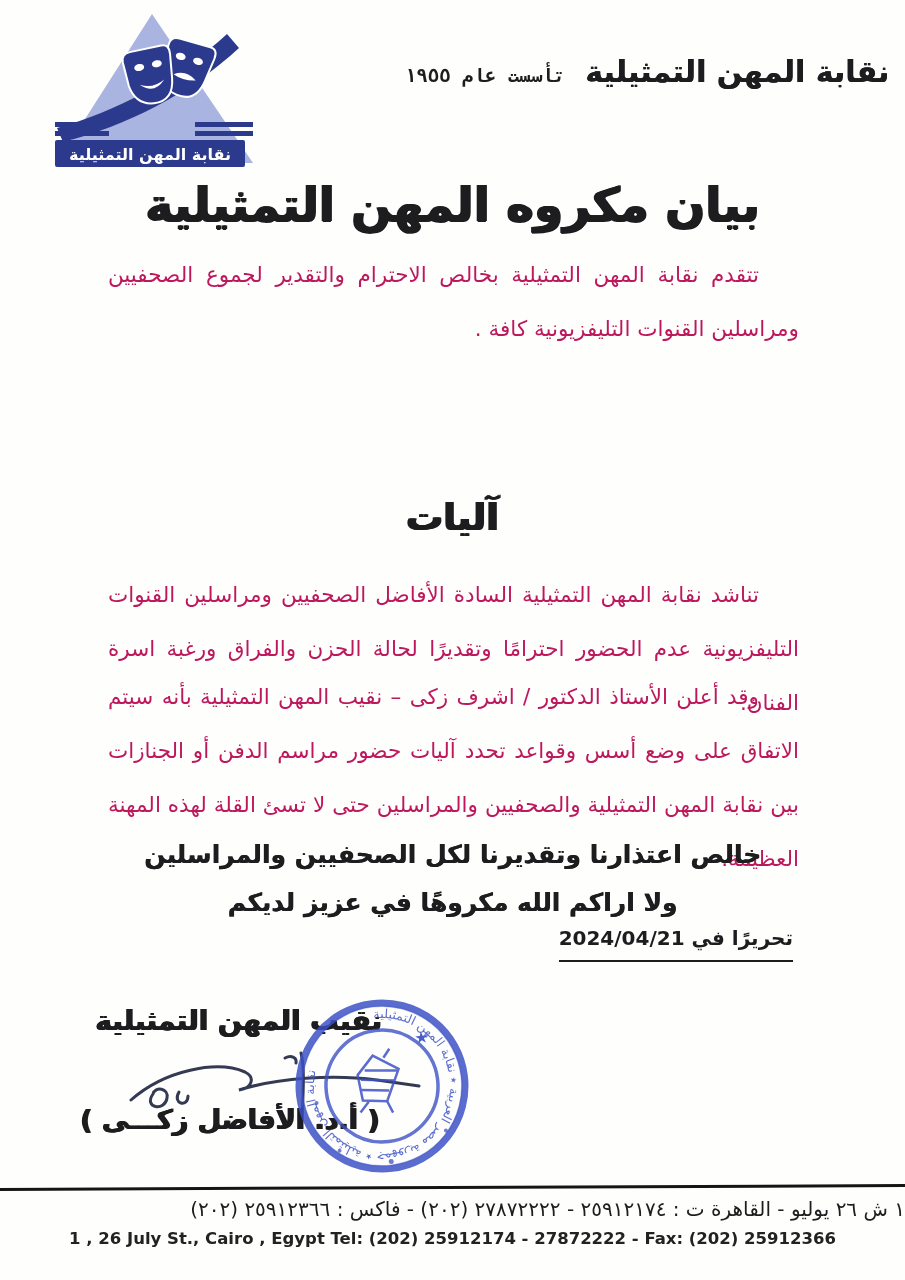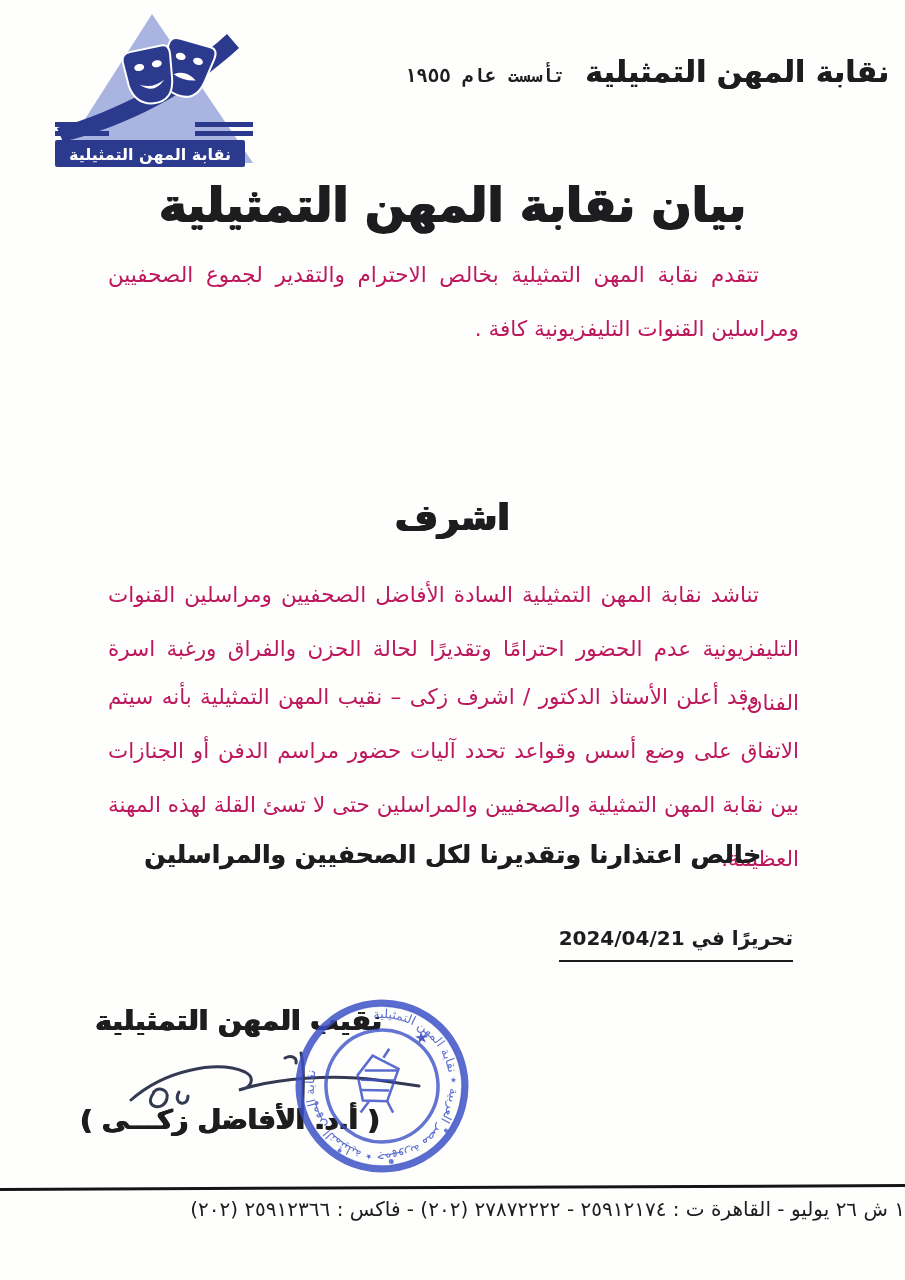--- a/index.html
+++ b/index.html
@@ -117,28 +117,29 @@
     </g>
     <rect x="0" y="130" width="190" height="27" rx="2" fill="#2c3a8e"></rect>
     <text x="95" y="150" text-anchor="middle" font-size="16" font-weight="bold" fill="#ffffff">نقابة المهن التمثيلية</text>
   </svg>
 
   <div class="hdr">
     <span class="org">نقابة المهن التمثيلية</span>
     <span class="est">تأسست عام ١٩٥٥</span>
   </div>
 
-  <h1 class="doc-title">بيان نقابة المهن التمثيلية</h1>
+  <h1 class="doc-title">بيان مكروه المهن التمثيلية</h1>
 
   <p class="para p1">تتقدم نقابة المهن التمثيلية بخالص الاحترام والتقدير لجموع الصحفيين ومراسلين القنوات التليفزيونية كافة .</p>
-  <h2 class="therefore">اشرف</h2>
+  <h2 class="therefore">آليات</h2>
   <p class="para p3">تناشد نقابة المهن التمثيلية السادة الأفاضل الصحفيين ومراسلين القنوات التليفزيونية عدم الحضور احترامًا وتقديرًا لحالة الحزن والفراق ورغبة اسرة الفنان.</p>
   <p class="para p4">وقد أعلن الأستاذ الدكتور / اشرف زكى – نقيب المهن التمثيلية بأنه سيتم الاتفاق على وضع أسس وقواعد تحدد آليات حضور مراسم الدفن أو الجنازات بين نقابة المهن التمثيلية والصحفيين والمراسلين حتى لا تسئ القلة لهذه المهنة العظيمة.</p>
 
   <p class="closing c1">خالص اعتذارنا وتقديرنا لكل الصحفيين والمراسلين</p>
+  <p class="closing c2">ولا اراكم الله مكروهًا في عزيز لديكم</p>
 
   <div class="dateline">تحريرًا في 2024/04/21</div>
 
   <h3 class="sig-title">نقيب المهن التمثيلية</h3>
 
   <svg class="sig-ink" viewBox="0 0 305 78" aria-hidden="true">
     <g fill="none" stroke="#333a52" stroke-width="3" stroke-linecap="round">
       <path d="M6 52 C 40 22, 92 12, 120 24 C 130 29, 128 40, 114 42 C 152 30, 208 26, 252 32 L 294 38"></path>
       <path d="M28 46 C 18 60, 40 64, 42 50 C 44 40, 30 38, 28 46"></path>
       <path d="M54 44 C 47 56, 63 60, 63 48"></path>
@@ -170,14 +171,15 @@
     <g fill="#3c50c6" opacity="0.8">
       <circle cx="90" cy="166" r="2.5"></circle>
       <circle cx="40" cy="149" r="2"></circle>
       <circle cx="148" cy="142" r="2"></circle>
       <circle cx="23" cy="99" r="2"></circle>
     </g>
   </svg>
 
   <div class="foot-rule"></div>
   <p class="foot-ar">١ ش ٢٦ يوليو - القاهرة ت : ٢٥٩١٢١٧٤ - ٢٧٨٧٢٢٢٢ (٢٠٢) - فاكس : ٢٥٩١٢٣٦٦ (٢٠٢)</p>
+  <p class="foot-en">1 , 26 July St., Cairo , Egypt  Tel: (202) 25912174 - 27872222 - Fax: (202) 25912366</p>
 
 </div>
 
 </body></html>

